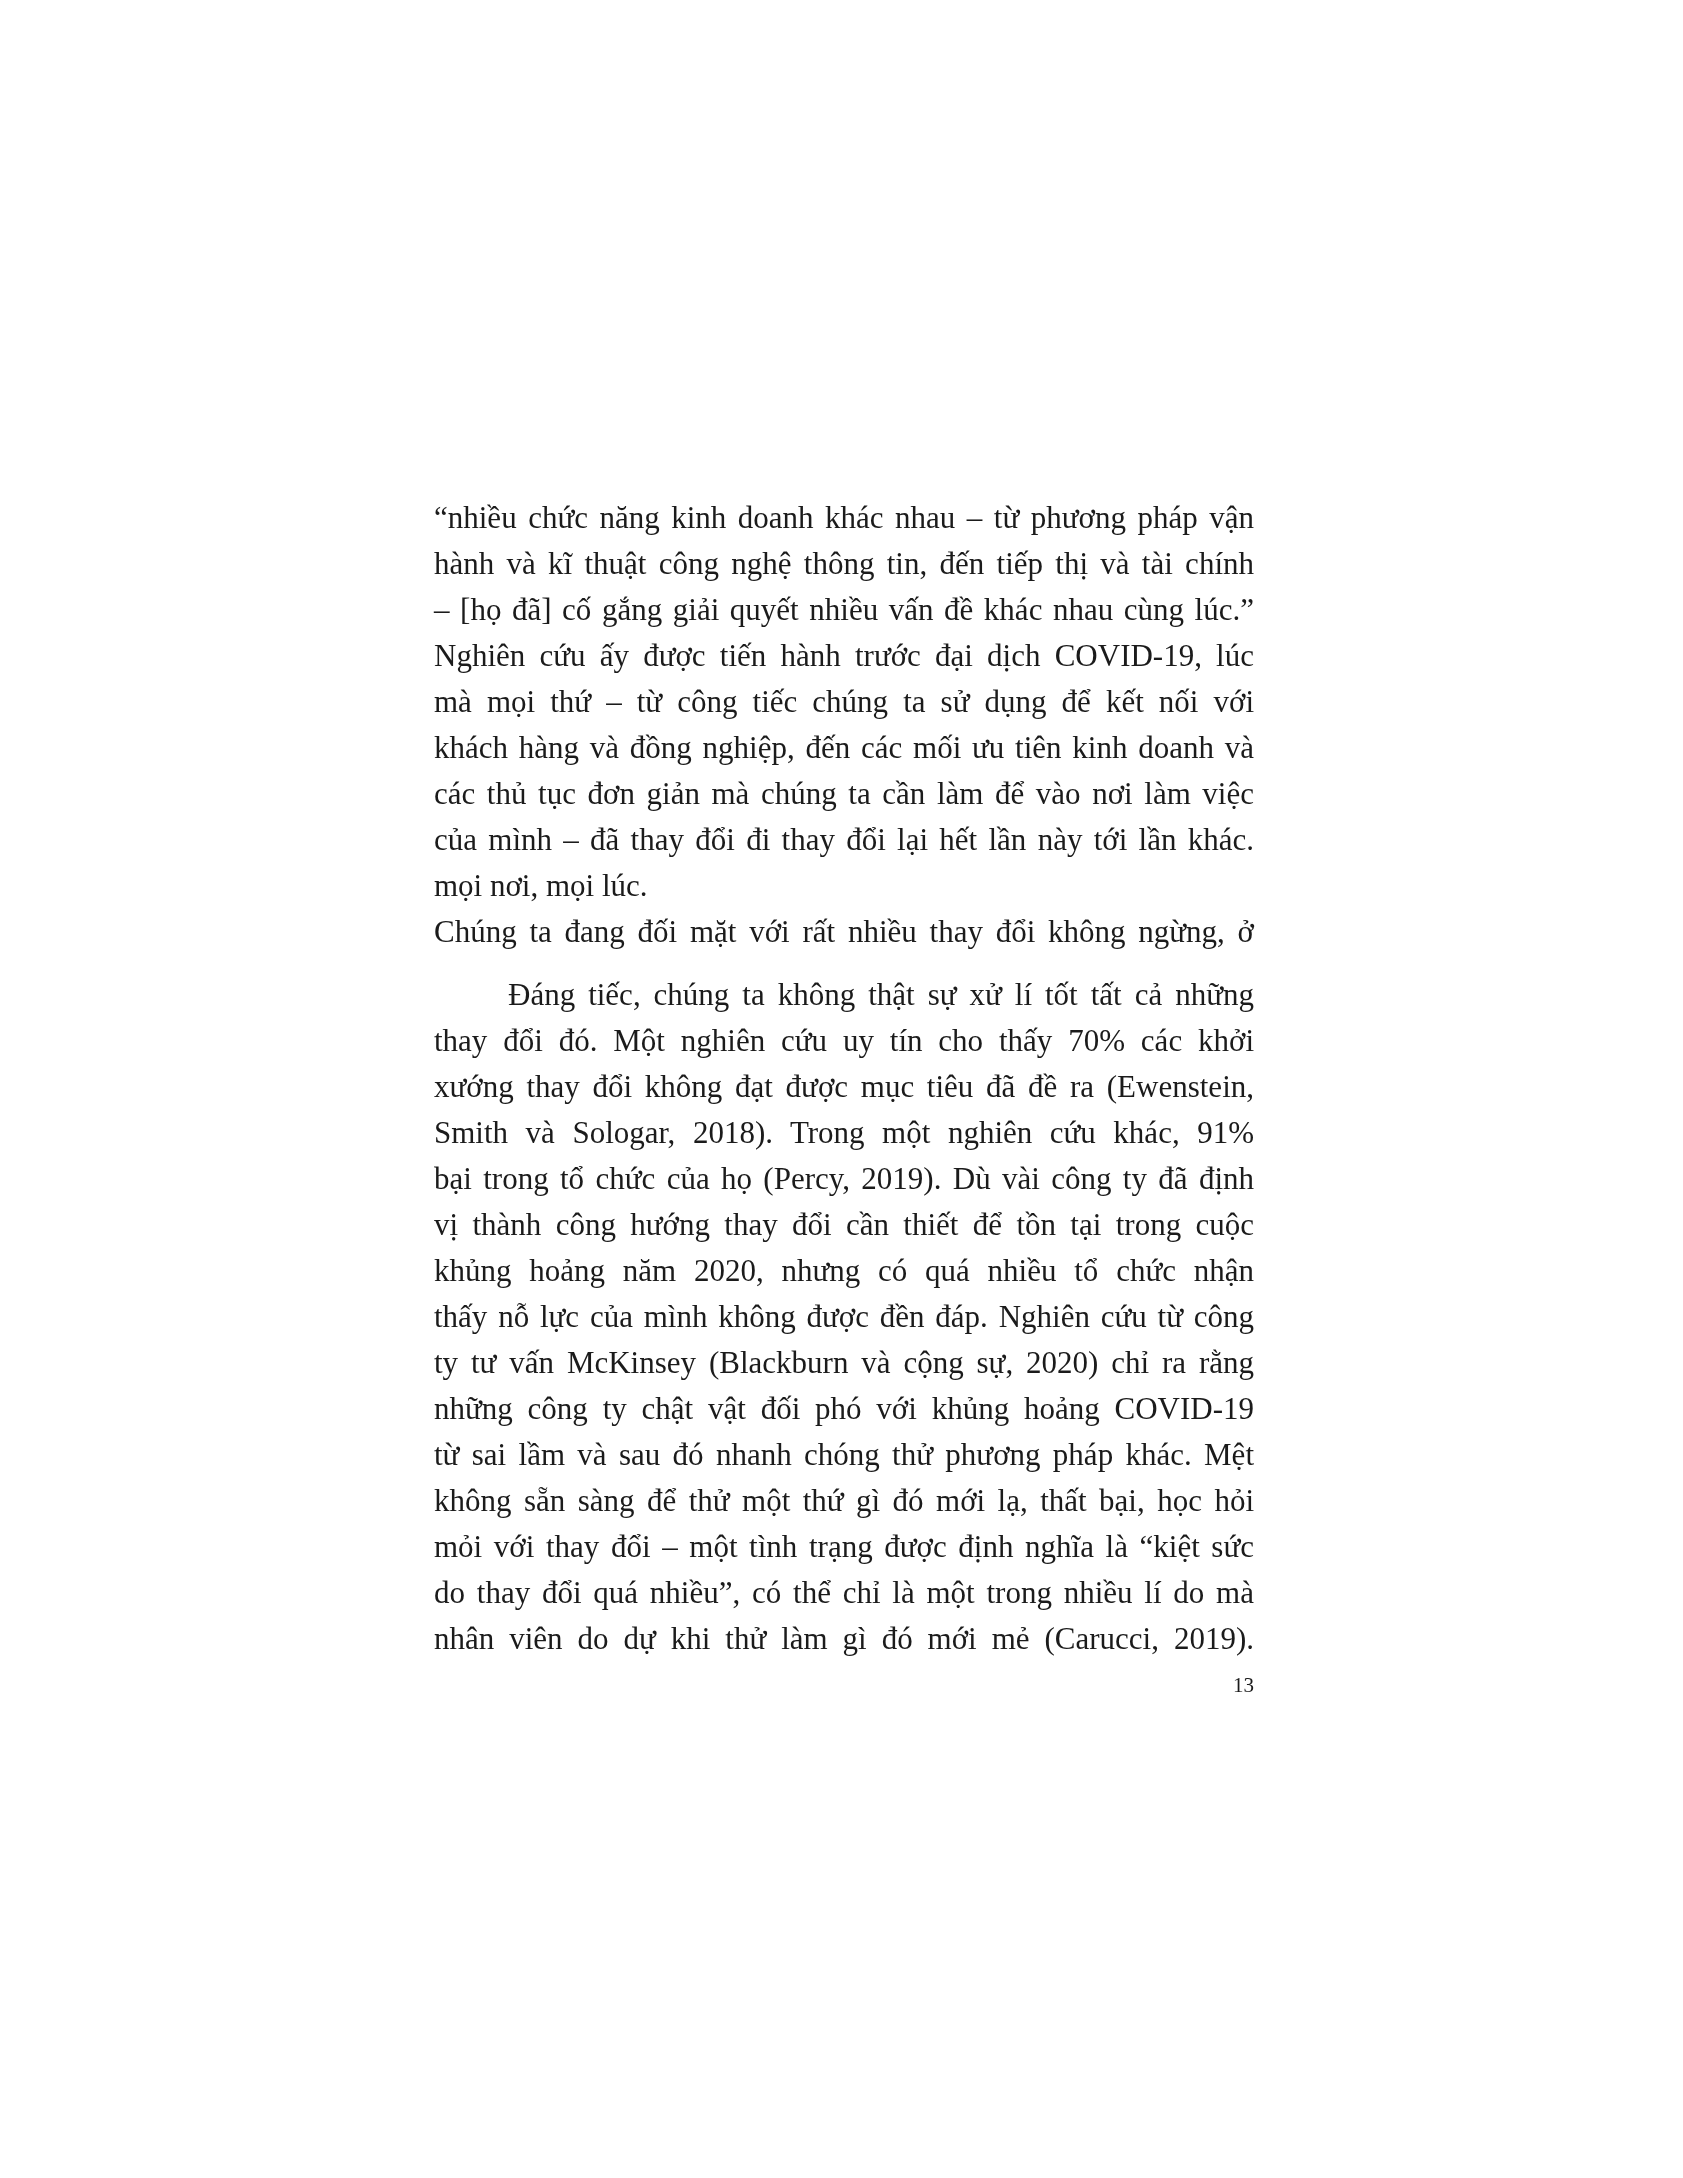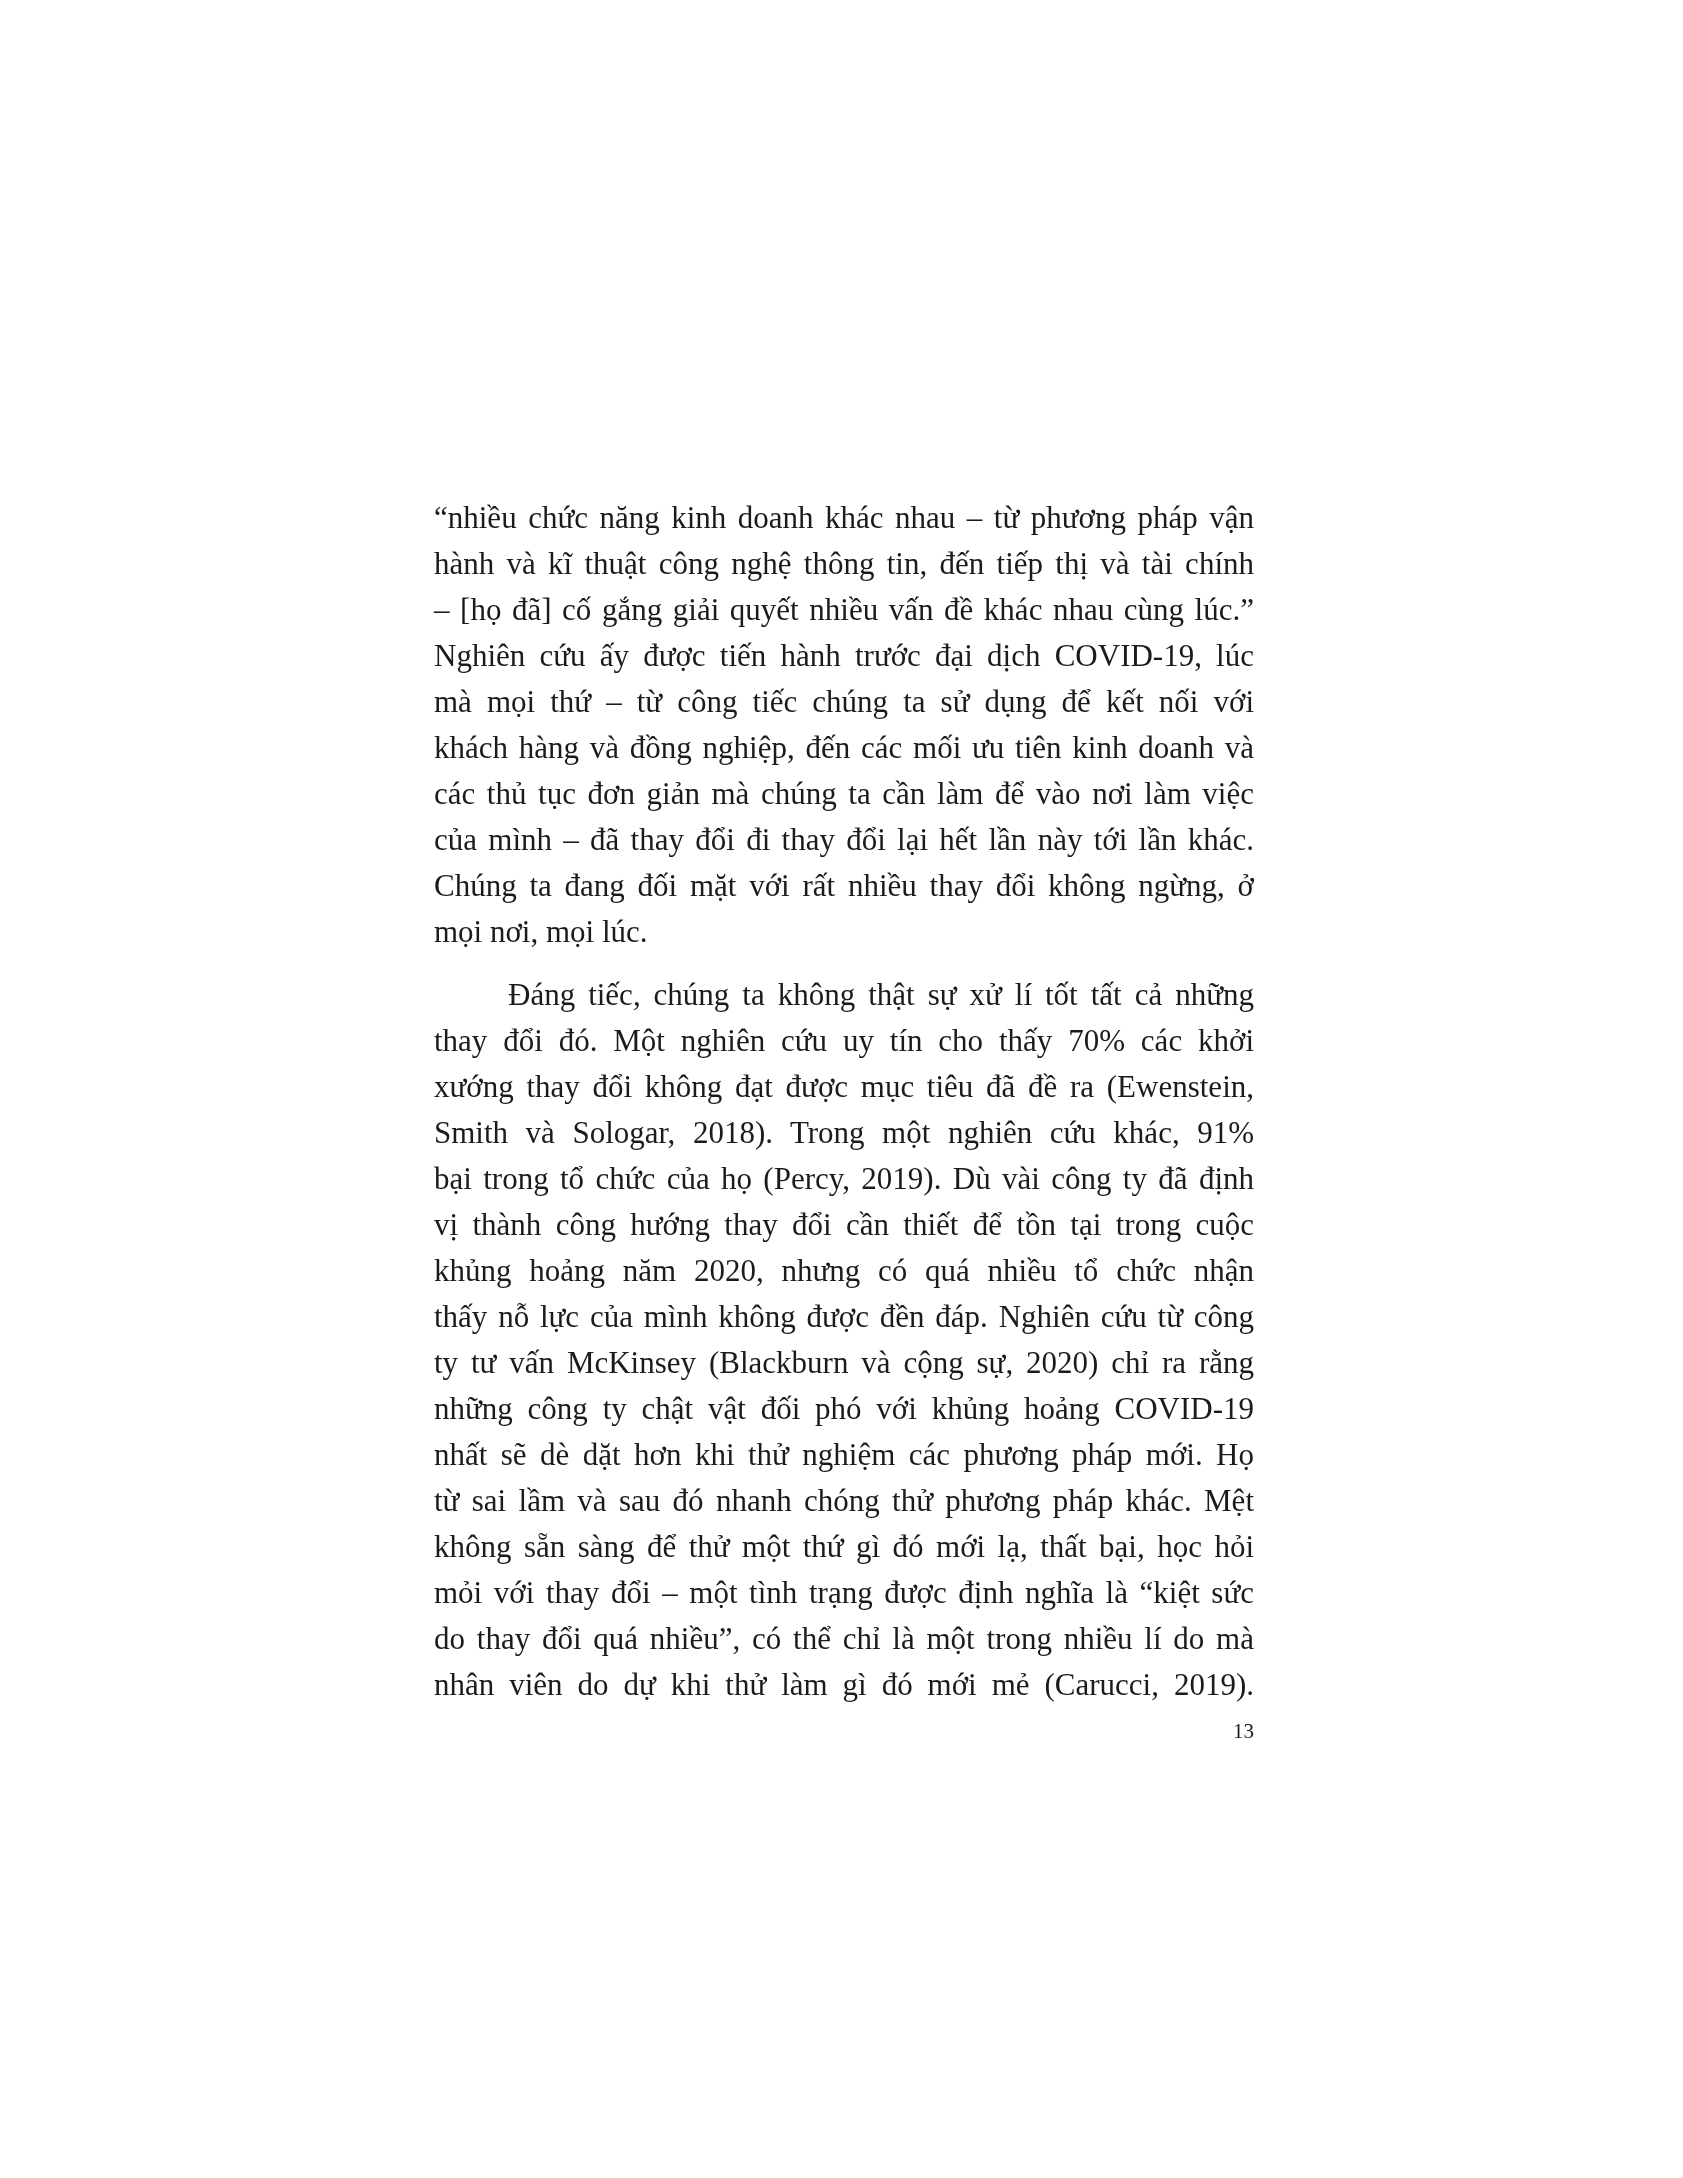--- a/index.html
+++ b/index.html
@@ -47,35 +47,34 @@
     <div>
         <div class="para">
           <div class="line">“nhiều chức năng kinh doanh khác nhau – từ phương pháp vận</div>
           <div class="line">hành và kĩ thuật công nghệ thông tin, đến tiếp thị và tài chính</div>
           <div class="line">– [họ đã] cố gắng giải quyết nhiều vấn đề khác nhau cùng lúc.”</div>
           <div class="line">Nghiên cứu ấy được tiến hành trước đại dịch COVID-19, lúc</div>
           <div class="line">mà mọi thứ – từ công tiếc chúng ta sử dụng để kết nối với</div>
           <div class="line">khách hàng và đồng nghiệp, đến các mối ưu tiên kinh doanh và</div>
           <div class="line">các thủ tục đơn giản mà chúng ta cần làm để vào nơi làm việc</div>
           <div class="line">của mình – đã thay đổi đi thay đổi lại hết lần này tới lần khác.</div>
+          <div class="line last-left">mọi nơi, mọi lúc.</div>
           <div class="line">Chúng ta đang đối mặt với rất nhiều thay đổi không ngừng, ở</div>
-          <div class="line last-left">mọi nơi, mọi lúc.</div>
         </div>
         <div class="para">
           <div class="line indent">Đáng tiếc, chúng ta không thật sự xử lí tốt tất cả những</div>
           <div class="line">thay đổi đó. Một nghiên cứu uy tín cho thấy 70% các khởi</div>
           <div class="line">xướng thay đổi không đạt được mục tiêu đã đề ra (Ewenstein,</div>
           <div class="line">Smith và Sologar, 2018). Trong một nghiên cứu khác, 91%</div>
           <div class="line">bại trong tổ chức của họ (Percy, 2019). Dù vài công ty đã định</div>
           <div class="line">vị thành công hướng thay đổi cần thiết để tồn tại trong cuộc</div>
           <div class="line">khủng hoảng năm 2020, nhưng có quá nhiều tổ chức nhận</div>
           <div class="line">thấy nỗ lực của mình không được đền đáp. Nghiên cứu từ công</div>
           <div class="line">ty tư vấn McKinsey (Blackburn và cộng sự, 2020) chỉ ra rằng</div>
           <div class="line">những công ty chật vật đối phó với khủng hoảng COVID-19</div>
-          <div class="line">nhất sẽ dè dặt hơn khi thử nghiệm các phương pháp mới. Họ</div>
           <div class="line">từ sai lầm và sau đó nhanh chóng thử phương pháp khác. Mệt</div>
           <div class="line">không sẵn sàng để thử một thứ gì đó mới lạ, thất bại, học hỏi</div>
           <div class="line">mỏi với thay đổi – một tình trạng được định nghĩa là “kiệt sức</div>
           <div class="line">do thay đổi quá nhiều”, có thể chỉ là một trong nhiều lí do mà</div>
           <div class="line">nhân viên do dự khi thử làm gì đó mới mẻ (Carucci, 2019).</div>
         </div>
       </div>
     <div class="page-number">13</div>
   </div>
 </div>

